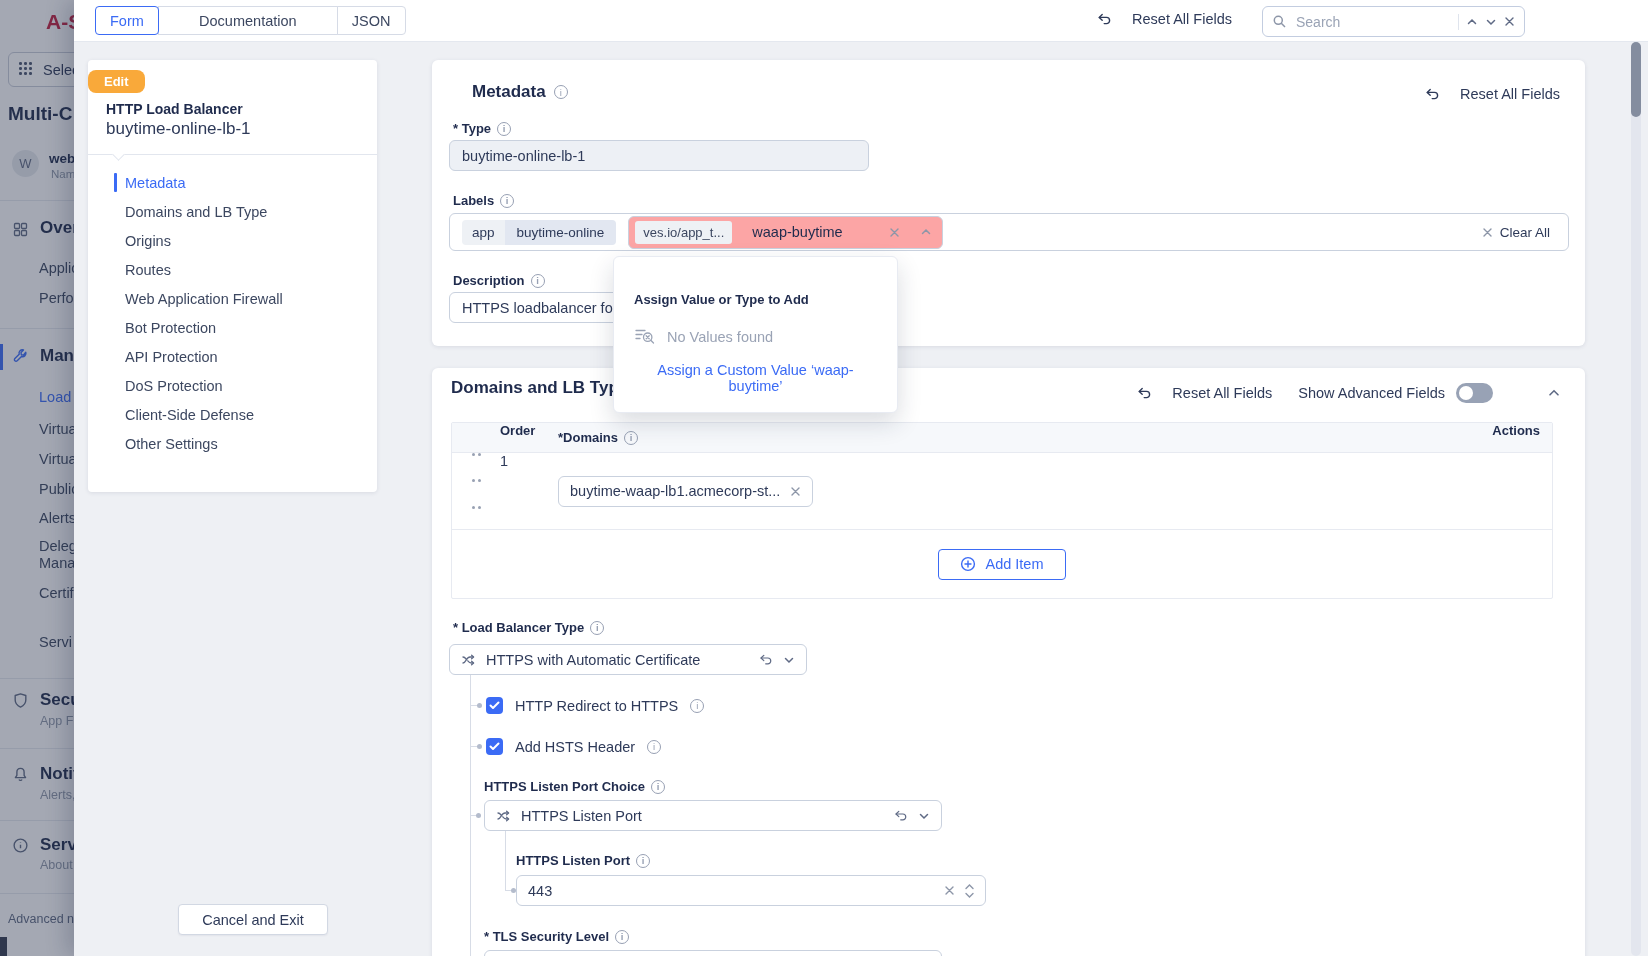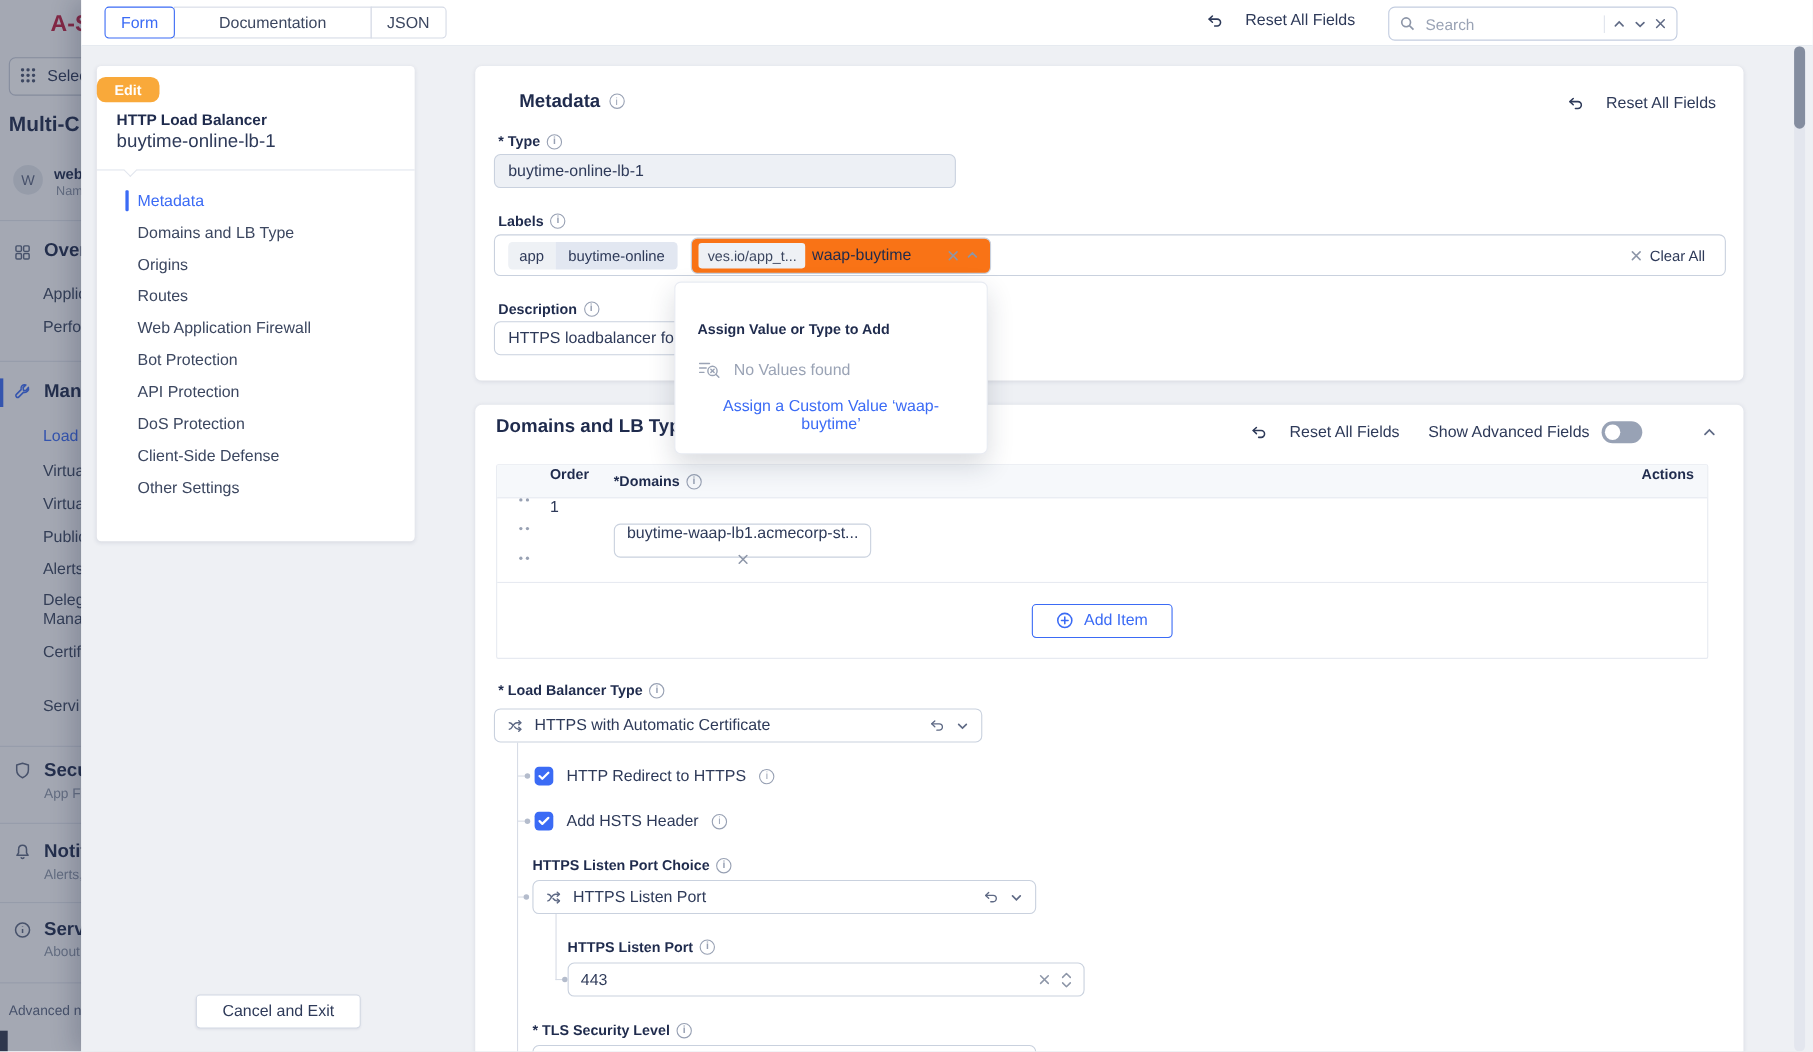--- a/index.html
+++ b/index.html
@@ -71,21 +71,21 @@
   .i-ico{width:14px;height:14px;border:1px solid #97A0B3;border-radius:50%;color:#97A0B3;font-size:9.5px;display:inline-flex;align-items:center;justify-content:center;flex:none;}
   .i-ico::after{content:"i";}
   .t-input{position:absolute;height:31px;border:1px solid #C9D1DE;border-radius:6px;padding:0 12px;font-family:inherit;font-size:14.5px;color:#2E3A59;background:#fff;}
   .name-label{left:21px;top:61px;}
   .name-input{left:17px;top:80px;width:420px;background:#EDF0F5;}
   .labels-label{left:21px;top:133px;}
   .labels-box{position:absolute;left:17px;top:153px;width:1120px;height:38px;border:1px solid #C9D1DE;border-radius:6px;background:#fff;display:flex;align-items:center;gap:12px;padding:0 12px;}
   .chip{display:flex;font-size:13.5px;color:#2E3A59;}
   .chip .k{background:#EEF1F5;padding:5px 10px;border-radius:4px 0 0 4px;}
   .chip .v{background:#E2E7F1;padding:5px 12px;border-radius:0 4px 4px 0;}
-  .chip-edit{display:flex;align-items:center;gap:6px;border:1px solid #C9D1DE;border-radius:6px;background:#f97316;padding:4px 10px 4px 6px;}
+  .chip-edit{display:flex;align-items:center;gap:20px;border:1px solid #C9D1DE;border-radius:6px;background:#fca5a5;padding:4px 10px 4px 6px;}
   .chip-edit .ktag{background:#EEF1F5;border-radius:3px;padding:4px 8px;font-size:13px;color:#3C4760;}
   .chip-edit .val{font-size:14.5px;color:#1F2B4D;padding-right:26px;}
   .clear-all{margin-left:auto;display:flex;align-items:center;gap:7px;font-size:13.5px;color:#2E3A59;background:none;border:none;font-family:inherit;cursor:pointer;}
   .desc-label{left:21px;top:213px;}
   .desc-input{left:17px;top:232px;width:420px;}
 
   
   .dropdown{position:absolute;left:539px;top:214px;width:285px;background:#fff;border:1px solid #E8EBF2;border-radius:6px;box-shadow:0 10px 24px rgba(25,35,65,.16);z-index:40;padding:15px 20px 17px;}
   .dd-title{font-size:13px;font-weight:bold;color:#1F2B4D;margin-bottom:16px;margin-top:20px;}
   .dd-empty{display:flex;align-items:center;gap:11px;font-size:14.5px;color:#9AA3B5;margin-bottom:16px;margin-top:20px;}
@@ -102,28 +102,28 @@
   .dtable{position:absolute;left:19px;top:54px;width:1102px;border:1px solid #E7EAF1;border-radius:2px;}
   .dt-head,.dt-row{display:flex;}
   .dt-head{height:30px;background:#F6F8FB;border-bottom:1px solid #E7EAF1;font-size:13px;font-weight:bold;color:#1F2B4D;}
   .dt-row{height:76px;font-size:14.5px;}
   .col-handle{width:48px;display:flex;justify-content:center;}
   .col-order{width:58px;}
   .col-domain{flex:1;display:flex;align-items:center;gap:6px;}
   .col-actions{width:92px;text-align:right;padding-right:12px;}
   .drag{display:grid;grid-template-columns:3px 3px;gap:3px;cursor:grab;}
   .drag i{width:3px;height:3px;border-radius:50%;background:#98A1B3;}
-  .domain-chip{display:flex;align-items:center;gap:10px;border:1px solid #C9D1DE;border-radius:6px;height:31px;padding:0 11px;font-size:14.5px;color:#2E3A59;background:#fff;cursor:pointer;flex-direction:column;}
+  .domain-chip{display:flex;align-items:center;gap:10px;border:1px solid #C9D1DE;border-radius:6px;height:31px;padding:0 11px;font-size:14.5px;color:#2E3A59;background:#fff;cursor:pointer;}
   .dt-foot{height:69px;border-top:1px solid #E7EAF1;display:flex;align-items:center;justify-content:center;}
   .add-btn{display:flex;align-items:center;gap:9px;border:1px solid #3B6BF5;border-radius:4px;background:#fff;color:#3B6BF5;font-family:inherit;font-size:14.5px;height:31px;padding:0 21px;cursor:pointer;}
 
   .sel{position:absolute;display:flex;align-items:center;gap:10px;border:1px solid #C9D1DE;border-radius:6px;height:31px;padding:0 11px;background:#fff;cursor:pointer;}
   .sel-text{flex:1;font-size:14.5px;color:#2E3A59;}
   .lb-label{left:21px;top:252px;}
-  .lb-sel{left:17px;top:276px;width:444px;}
+  .lb-sel{left:17px;top:276px;width:358px;}
   .vline{position:absolute;width:1px;background:#D7DCE6;}
   .v1{left:38px;top:307px;height:290px;}
   .v2{left:73px;top:462px;height:61px;}
   .hstub{position:absolute;height:1px;background:#D7DCE6;}
   .tdot{position:absolute;width:5px;height:5px;border-radius:50%;background:#B4BCCC;}
   .cbx-row{position:absolute;display:flex;align-items:center;gap:12px;}
   .cbx{width:17px;height:17px;border-radius:4px;background:#3B6BF5;display:flex;align-items:center;justify-content:center;cursor:pointer;}
   .cbx-label{font-size:14.5px;color:#2E3A59;}
   .r1{left:54px;top:329px;}
   .r2{left:54px;top:370px;}

